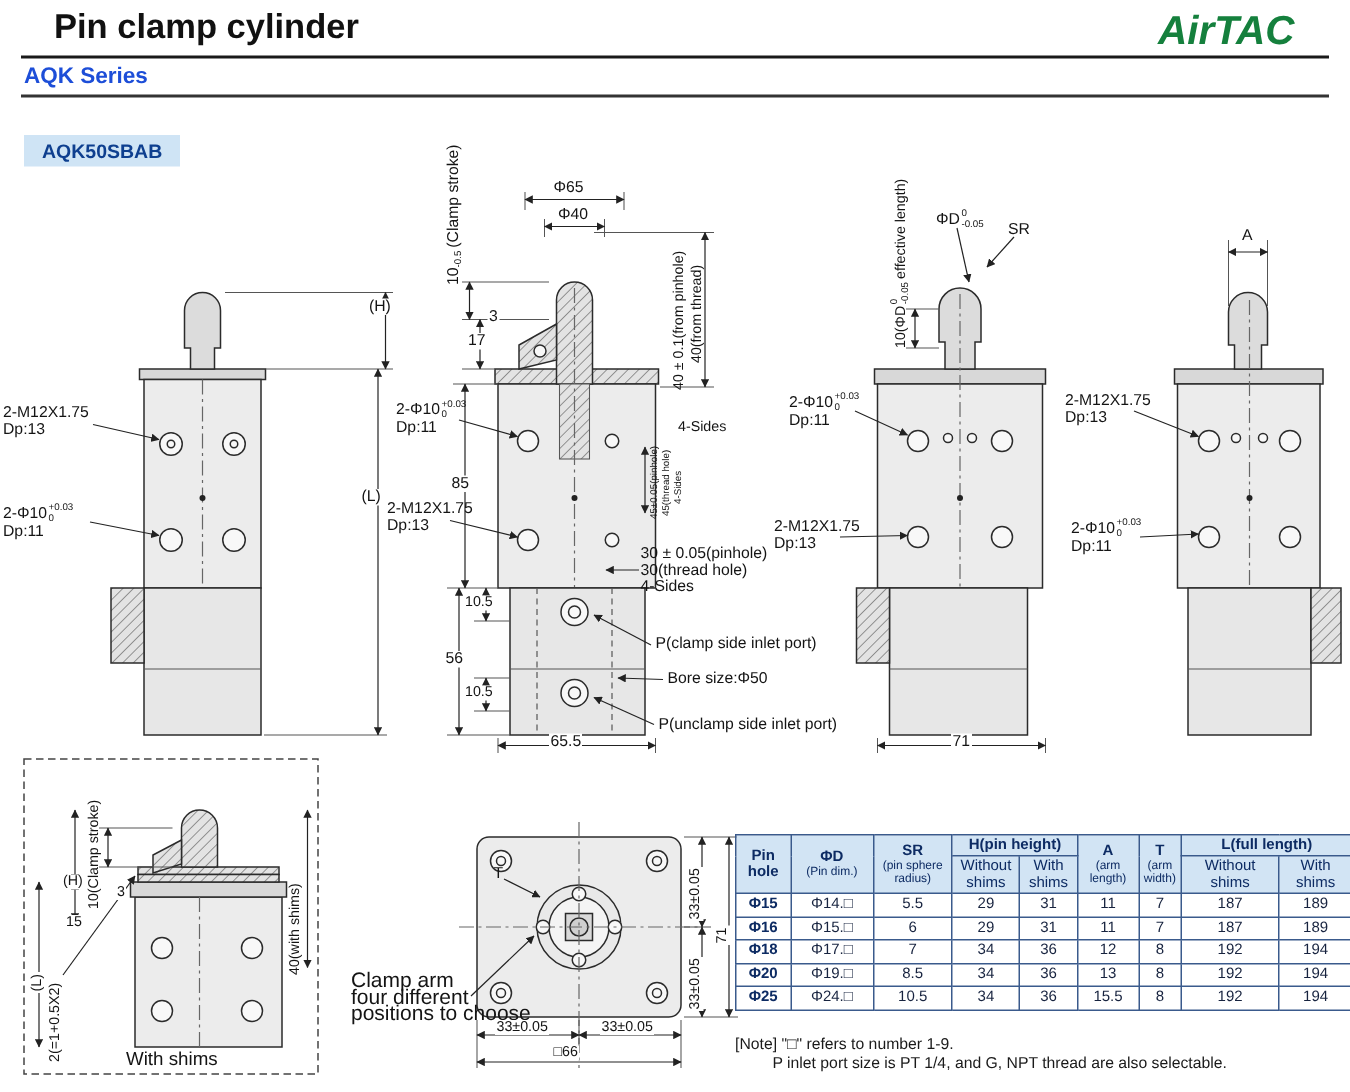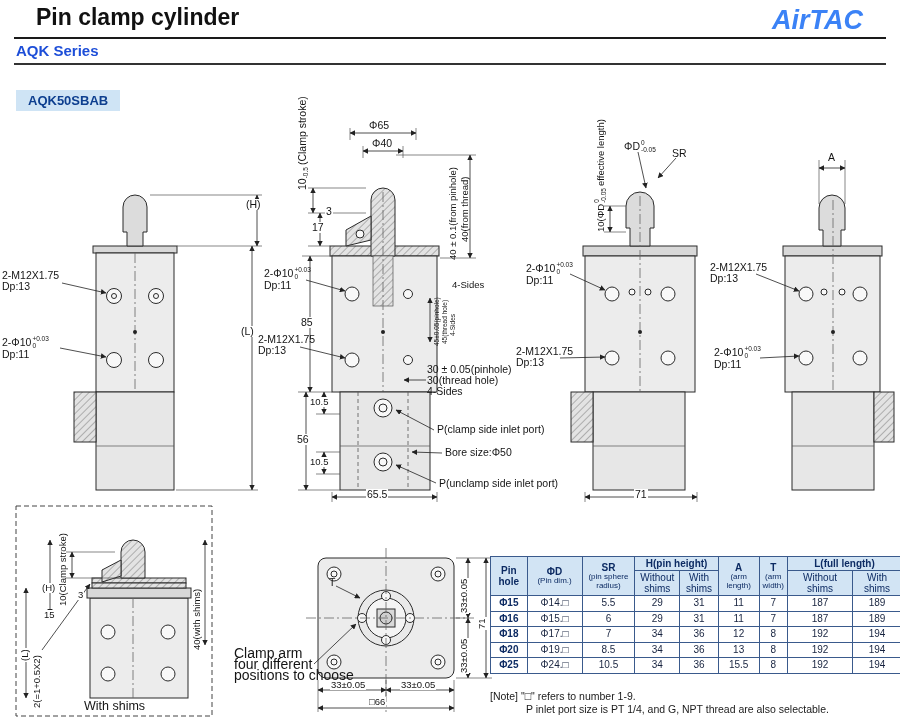--- a/index.html
+++ b/index.html
@@ -2,21 +2,21 @@
 <html><head>
 <meta charset="utf-8">
 <style>
   html,body{margin:0;padding:0;}
   body{width:900px;height:728px;position:relative;background:#fff;overflow:hidden;
        font-family:"Liberation Sans",sans-serif;color:#141414;}
   .abs{position:absolute;}
   
   .title{position:absolute;left:16px;top:4px;font-size:23px;font-weight:bold;color:#111;margin-left:20px;}
   .logo{position:absolute;left:772px;top:5px;font-size:27px;font-weight:bold;font-style:italic;
-        color:#3b82f6;letter-spacing:0px;}
+        color:#15803d;letter-spacing:0px;}
   .rule1{position:absolute;left:14px;top:37px;width:872px;height:2px;background:#1a1a1a;}
   .series{position:absolute;left:16px;top:42px;font-size:15px;font-weight:bold;color:#1d4ed8;}
   .rule2{position:absolute;left:14px;top:63px;width:872px;height:2px;background:#333;}
   .badge{position:absolute;left:16px;top:78px;background:#cfe4f5;color:#0e3f8f;
          font-size:13px;font-weight:bold;padding:3px 12px;margin-top:12px;}
   
   .lbl{position:absolute;font-size:10.5px;line-height:11px;color:#141414;white-space:nowrap;}
   .s9{font-size:9.5px;line-height:10px;}
   .s7{font-size:6.5px;line-height:7.5px;}
   .s12{font-size:12.5px;line-height:13px;}
@@ -41,21 +41,21 @@
   .dash{stroke:#444;stroke-width:1;stroke-dasharray:5 3;fill:none;}
   
   .tblwrap{position:absolute;left:490px;top:556px;}
   table.spec{border-collapse:collapse;width:412px;font-size:10px;color:#17233f;}
   table.spec th,table.spec td{border:1px solid #3a5a8c;text-align:center;vertical-align:middle;padding:1px 1px;}
   table.spec th{background:#d2e4f4;color:#0d2b63;font-weight:bold;line-height:11px;}
   table.spec th .sub{font-size:8px;font-weight:normal;line-height:8.5px;color:#0d2b63;}
   table.spec td{line-height:12.5px;}
   td.c1{font-weight:bold;color:#0d2b63;}
   .note{position:absolute;left:490px;top:690px;font-size:10.5px;line-height:13px;color:#1a1a1a;}
-  .note .ind{margin-left:36px;}
+  .note .ind{margin-left:25px;}
   .annot{position:absolute;left:234px;top:648px;font-size:14px;line-height:11px;color:#141414;}
 </style>
 </head>
 <body>
 
 <svg class="abs" style="left:0;top:0" width="900" height="728" viewBox="0 0 900 728">
   <defs>
     <marker id="arr" markerWidth="7" markerHeight="7" refX="6.5" refY="3.5" orient="auto-start-reverse">
       <path d="M0,0 L7,3.5 L0,7 Z" fill="#222"></path>
     </marker>

